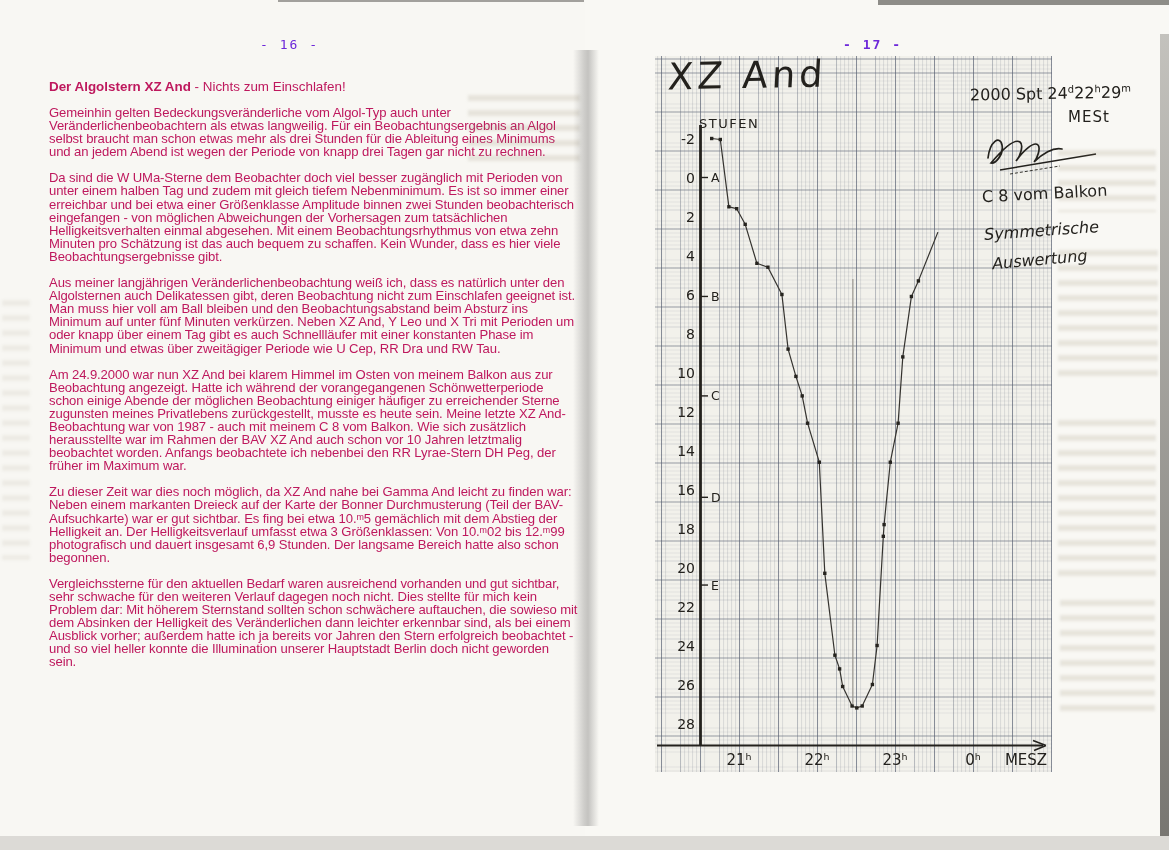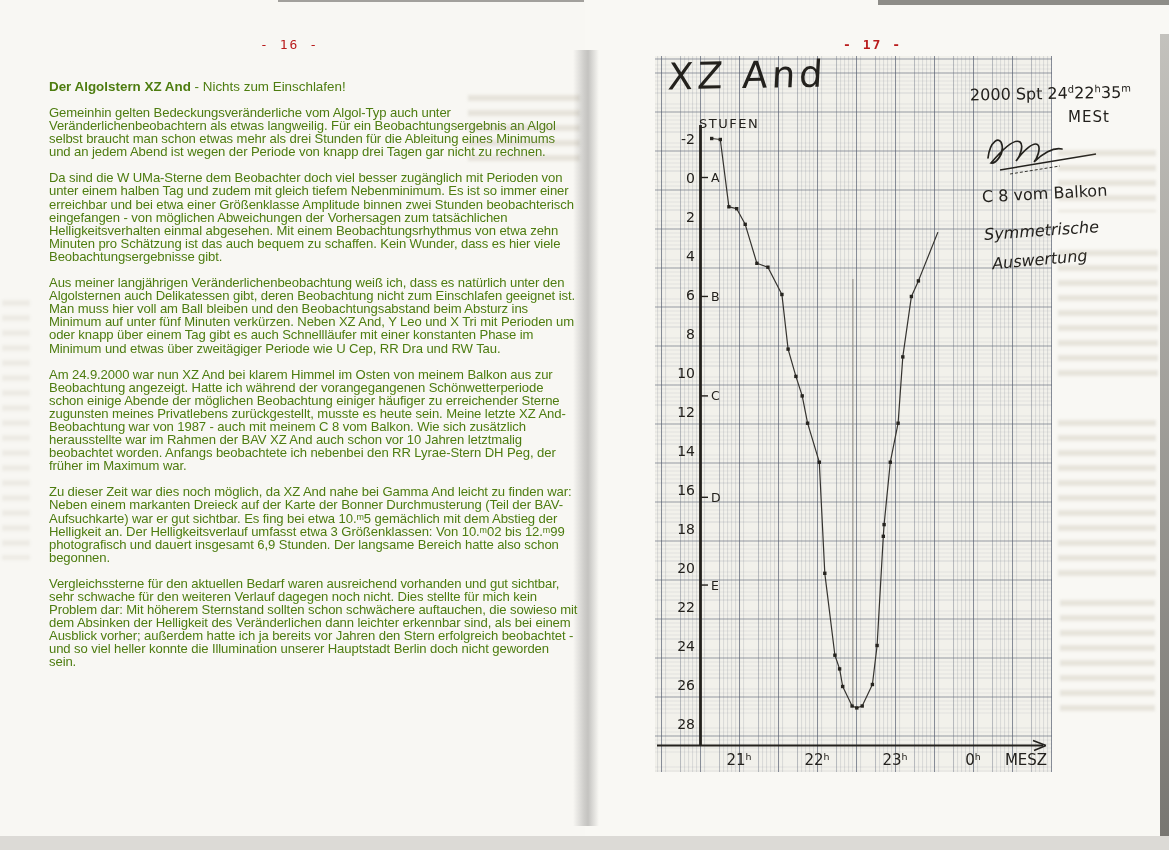--- a/index.html
+++ b/index.html
@@ -1,23 +1,23 @@
 <!DOCTYPE html>
 <html><head>
 <meta charset="utf-8">
 <style>
   html,body{margin:0;padding:0;background:#e8e6e2;}
   .scan{position:relative;width:1169px;height:850px;overflow:hidden;background:#f6f5f1;font-family:"Liberation Sans",sans-serif;}
   .page{position:absolute;top:0;height:850px;}
   .page-left{left:0;width:585px;background:#f8f7f3;}
   .page-right{left:585px;width:584px;background:#f9f8f4;}
-  .pagenum{position:absolute;font-family:"DejaVu Sans Mono",monospace;font-size:13px;letter-spacing:2px;color:#b91c1c;}
+  .pagenum{position:absolute;font-family:"DejaVu Sans Mono",monospace;font-size:13px;letter-spacing:2px;color:#6d28d9;}
   .pagenum-left{left:260px;top:37px;}
   .pagenum-right{left:843px;top:37px;font-weight:bold;}
-  .article{position:absolute;left:49px;top:80px;width:529px;color:#4d7c0f;}
+  .article{position:absolute;left:49px;top:80px;width:529px;color:#be185d;}
   .article h1{margin:0 0 13px 0;font-size:13.4px;font-weight:normal;line-height:13px;}
   .article h1 b{font-weight:bold;}
   .article p{margin:0 0 13px 0;font-size:13.1px;line-height:13.1px;letter-spacing:-0.1px;}
   .ul{}
   .gridpaper{position:absolute;left:655px;top:56px;width:397px;height:716px;background-color:#f2f1eb;
     background-image:
       repeating-linear-gradient(90deg, rgba(82,90,108,.48) 0 0.9px, transparent 0.9px 39px),
       repeating-linear-gradient(90deg, rgba(95,103,120,.28) 0 0.8px, transparent 0.8px 19.5px),
       repeating-linear-gradient(90deg, rgba(110,118,132,.20) 0 0.7px, transparent 0.7px 3.9px),
       repeating-linear-gradient(0deg, rgba(82,90,108,.36) 0 0.9px, transparent 0.9px 39px),
@@ -135,21 +135,21 @@
       <rect x="882.4" y="522.9" width="3.4" height="3.4" fill="#26241f"></rect>
       <rect x="888.6" y="460.5" width="3.4" height="3.4" fill="#26241f"></rect>
       <rect x="896.4" y="421.5" width="3.4" height="3.4" fill="#26241f"></rect>
       <rect x="901.1" y="355.2" width="3.4" height="3.4" fill="#26241f"></rect>
       <rect x="909.7" y="294.8" width="3.4" height="3.4" fill="#26241f"></rect>
       <rect x="916.7" y="279.2" width="3.4" height="3.4" fill="#26241f"></rect>
     </svg>
 
   <div class="hand hand-title">XZ And</div>
   <div class="hand hand-stufen">STUFEN</div>
-  <div class="hand hand-date"><span>2000 Spt 24</span><sup>d</sup><span>22</span><sup>h</sup><span>35</span><sup>m</sup></div>
+  <div class="hand hand-date"><span>2000 Spt 24</span><sup>d</sup><span>22</span><sup>h</sup><span>29</span><sup>m</sup></div>
   <div class="hand hand-mest">MESt</div>
   <div class="hand hand-c8">C 8 vom Balkon</div>
   <div class="hand hand-sym1">Symmetrische</div>
   <div class="hand hand-sym2">Auswertung</div>
 
   <svg class="sig" width="140" height="56" viewBox="0 0 140 56">
     <path d="M8,30 C10,13 20,7 22,17 C24,27 15,36 11,35 C22,22 34,10 40,14 C44,17 40,29 36,33 C44,22 54,13 58,17 C61,20 57,31 54,34 C62,26 73,19 82,21" fill="none" stroke="#23211d" stroke-width="1.7" stroke-linecap="round"></path>
     <path d="M20,42 L116,26" fill="none" stroke="#23211d" stroke-width="1.5"></path>
     <path d="M30,46 L80,38" fill="none" stroke="#23211d" stroke-width="0.9" stroke-dasharray="3 2"></path>
   </svg>

